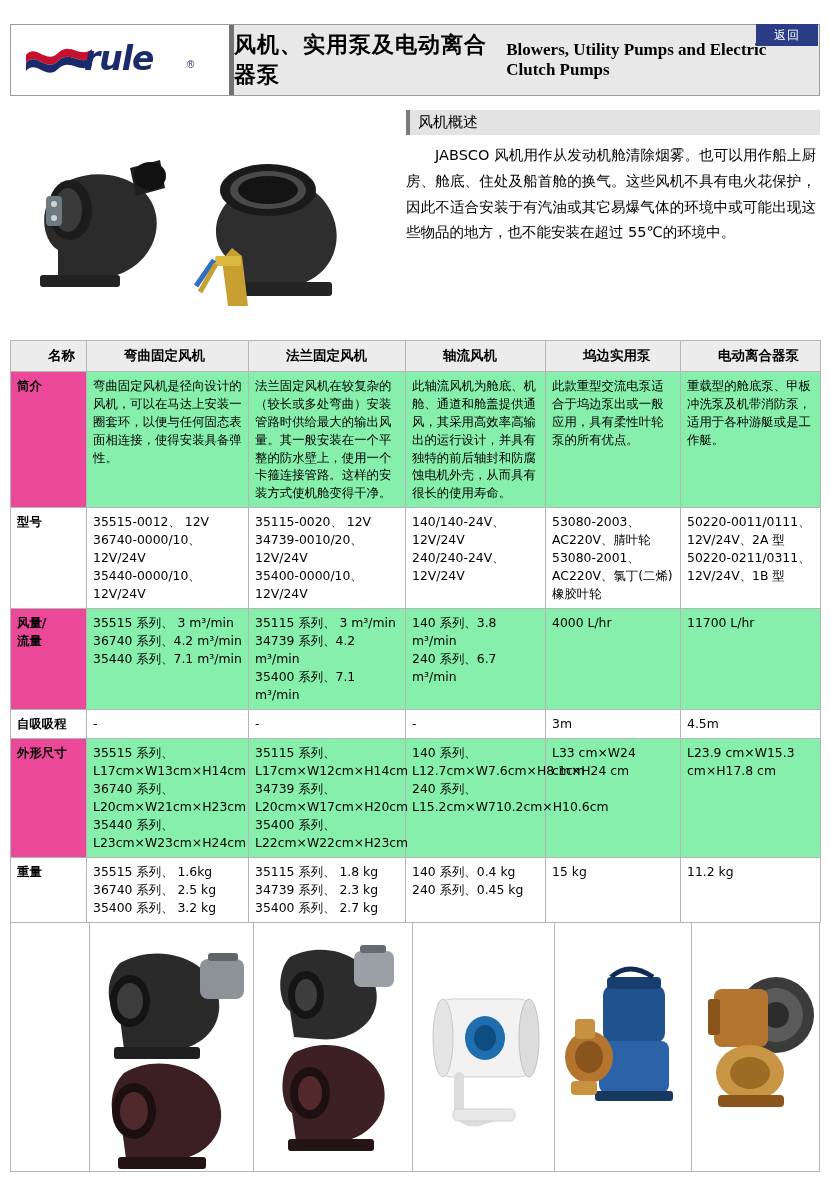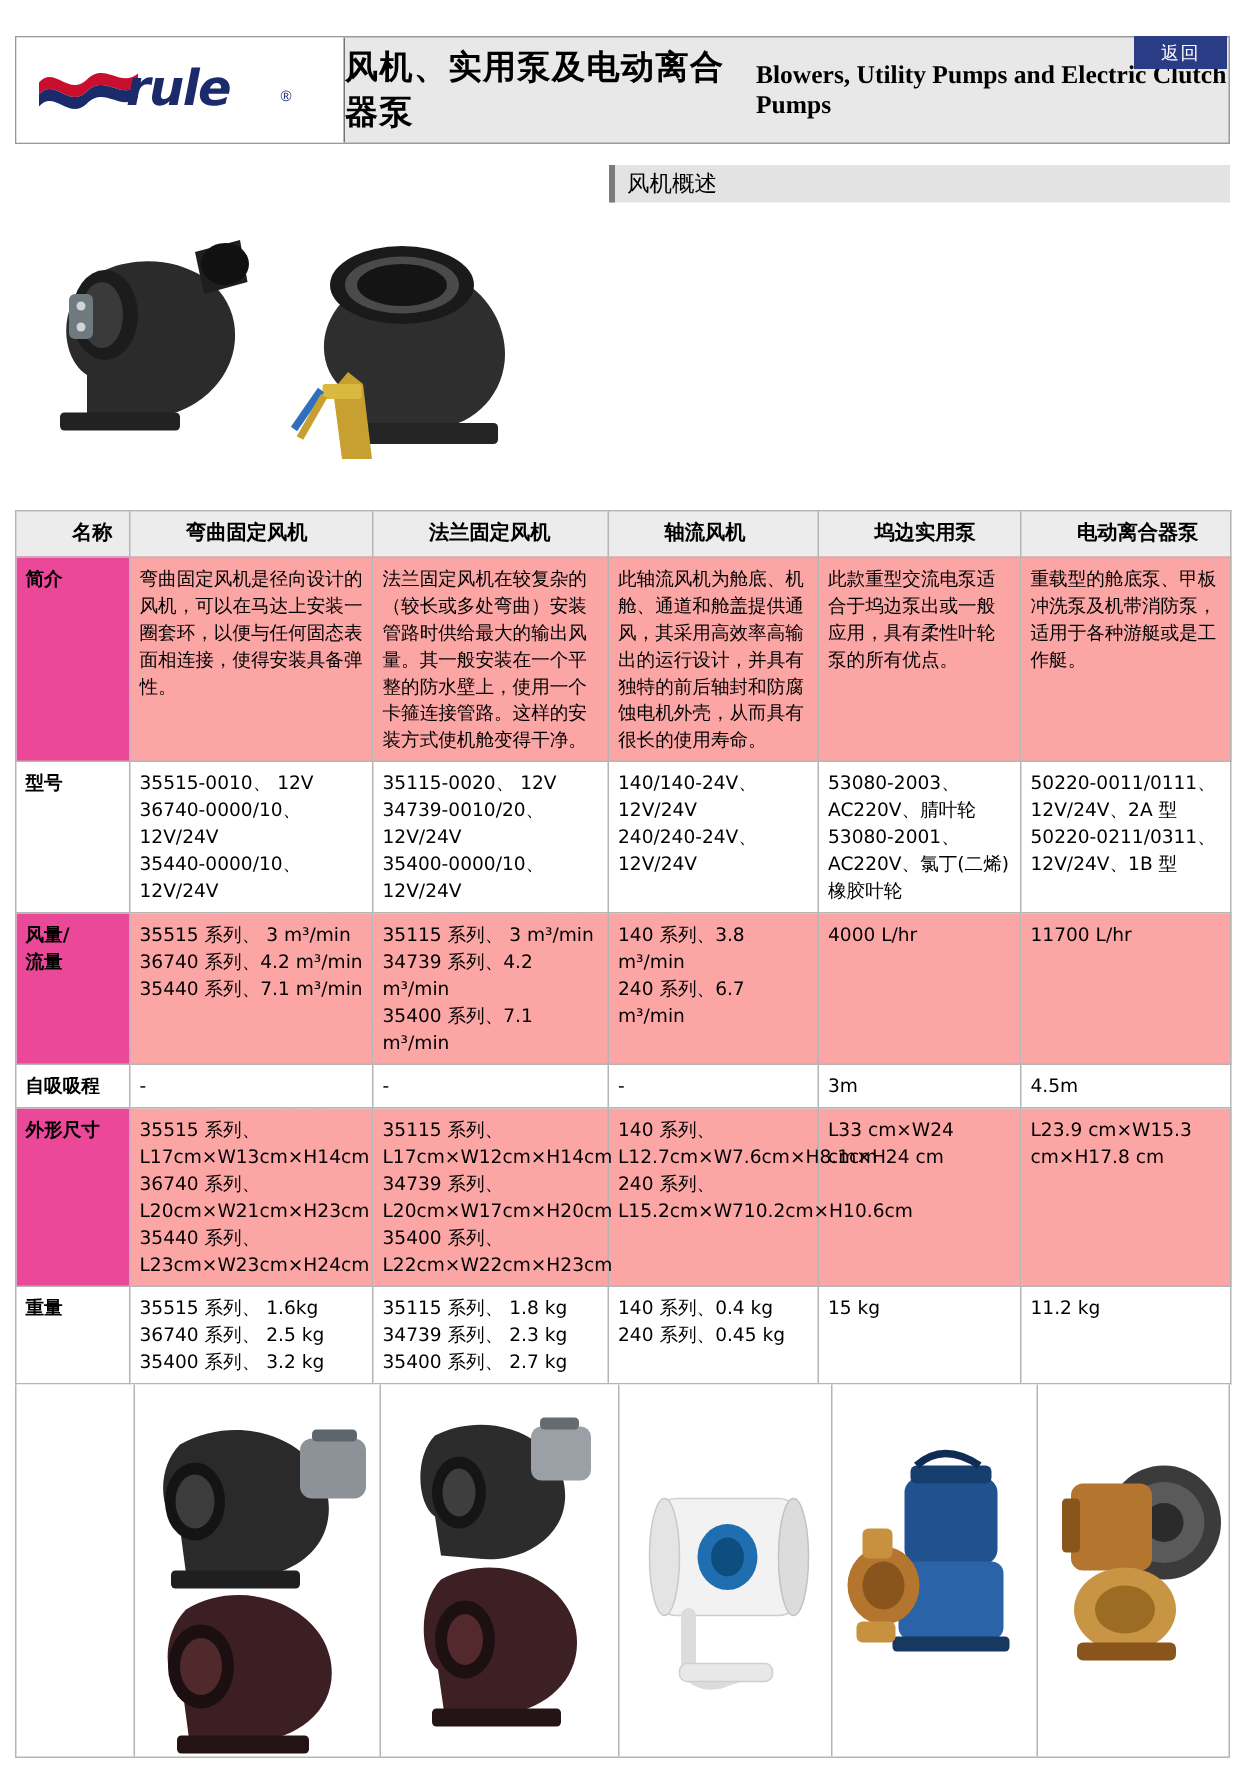--- a/index.html
+++ b/index.html
@@ -45,21 +45,21 @@
     height: 72px;
     border: 1px solid #9a9a9a;
     background: #e8e8e8;
     display: flex;
     align-items: stretch;
     box-sizing: border-box;
   }
   .logo-cell {
     width: 218px;
     background: #fff;
-    border-right: 1px solid #737373;
+    border-right: 5px solid #737373;
     display: flex;
     align-items: center;
     justify-content: center;
     position: relative;
   }
   .logo-wrap {
     position: relative;
     width: 196px;
     height: 46px;
     display: flex;
@@ -194,21 +194,21 @@
     background: #ececec;
     vertical-align: middle;
     text-align: left;
   }
   tr.head td {
     font-weight: bold;
     font-size: 13.5px;
     background: #ececec;
     padding-left: 37px;
   }
-  tr.shade td { background: #fca5a5; }
+  tr.shade td { background: #86efac; }
   tr.shade td.rowlabel { background: #ec4899; }
   tr.white td { background: #ffffff; }
   tr.white td.rowlabel { background: #ffffff; }
 
   .cell-line { display: block; }
 
   
   .photostrip {
     display: flex;
     border: 1px solid #b5b5b5;
@@ -279,20 +279,21 @@
           <rect x="226" y="172" width="96" height="14" rx="3" fill="#242424"></rect>
           <path d="M222,138 L212,150 L218,196 L238,196 L232,146 Z" fill="#c8a032"></path>
           <rect x="205" y="146" width="26" height="10" rx="2" fill="#d9b93f"></rect>
           <path d="M204,150 L186,176" stroke="#2f6fbd" stroke-width="5" fill="none"></path>
           <path d="M206,154 L190,182" stroke="#c8a032" stroke-width="5" fill="none"></path>
         </g>
       </svg>
     </div>
     <div class="intro-text">
       <div class="intro-title-bar">风机概述</div>
+      <div class="intro-body">JABSCO 风机用作从发动机舱清除烟雾。也可以用作船上厨房、舱底、住处及船首舱的换气。这些风机不具有电火花保护，因此不适合安装于有汽油或其它易爆气体的环境中或可能出现这些物品的地方，也不能安装在超过 55℃的环境中。</div>
     </div>
   </div>
 
   <div class="watermark">
     <div class="wm-text" style="left:170px; top:10px; font-size:96px;">上海日</div>
     <div class="wm-text" style="left:150px; top:80px; font-size:88px;">优星</div>
     <div class="wm-text" style="left:70px; top:130px; font-size:86px;">实业</div>
     <div class="wm-text" style="left:690px; top:200px; font-size:54px; color:#c9443f;">®</div>
   </div>
 
@@ -344,21 +345,21 @@
           </td>
           <td>
             <span class="cell-line">重载型的舱底泵、甲板冲洗泵及机带消防泵，适用于各种游艇或是工作艇。</span>
           </td>
         </tr>
         <tr class="white">
           <td class="rowlabel">
             <span class="cell-line">型号</span>
           </td>
           <td>
-            <span class="cell-line">35515-0010、  12V</span>
+            <span class="cell-line">35515-0012、  12V</span>
             <span class="cell-line">36740-0000/10、12V/24V</span>
             <span class="cell-line">35440-0000/10、12V/24V</span>
           </td>
           <td>
             <span class="cell-line">35115-0020、  12V</span>
             <span class="cell-line">34739-0010/20、12V/24V</span>
             <span class="cell-line">35400-0000/10、12V/24V</span>
           </td>
           <td>
             <span class="cell-line">140/140-24V、12V/24V</span>

